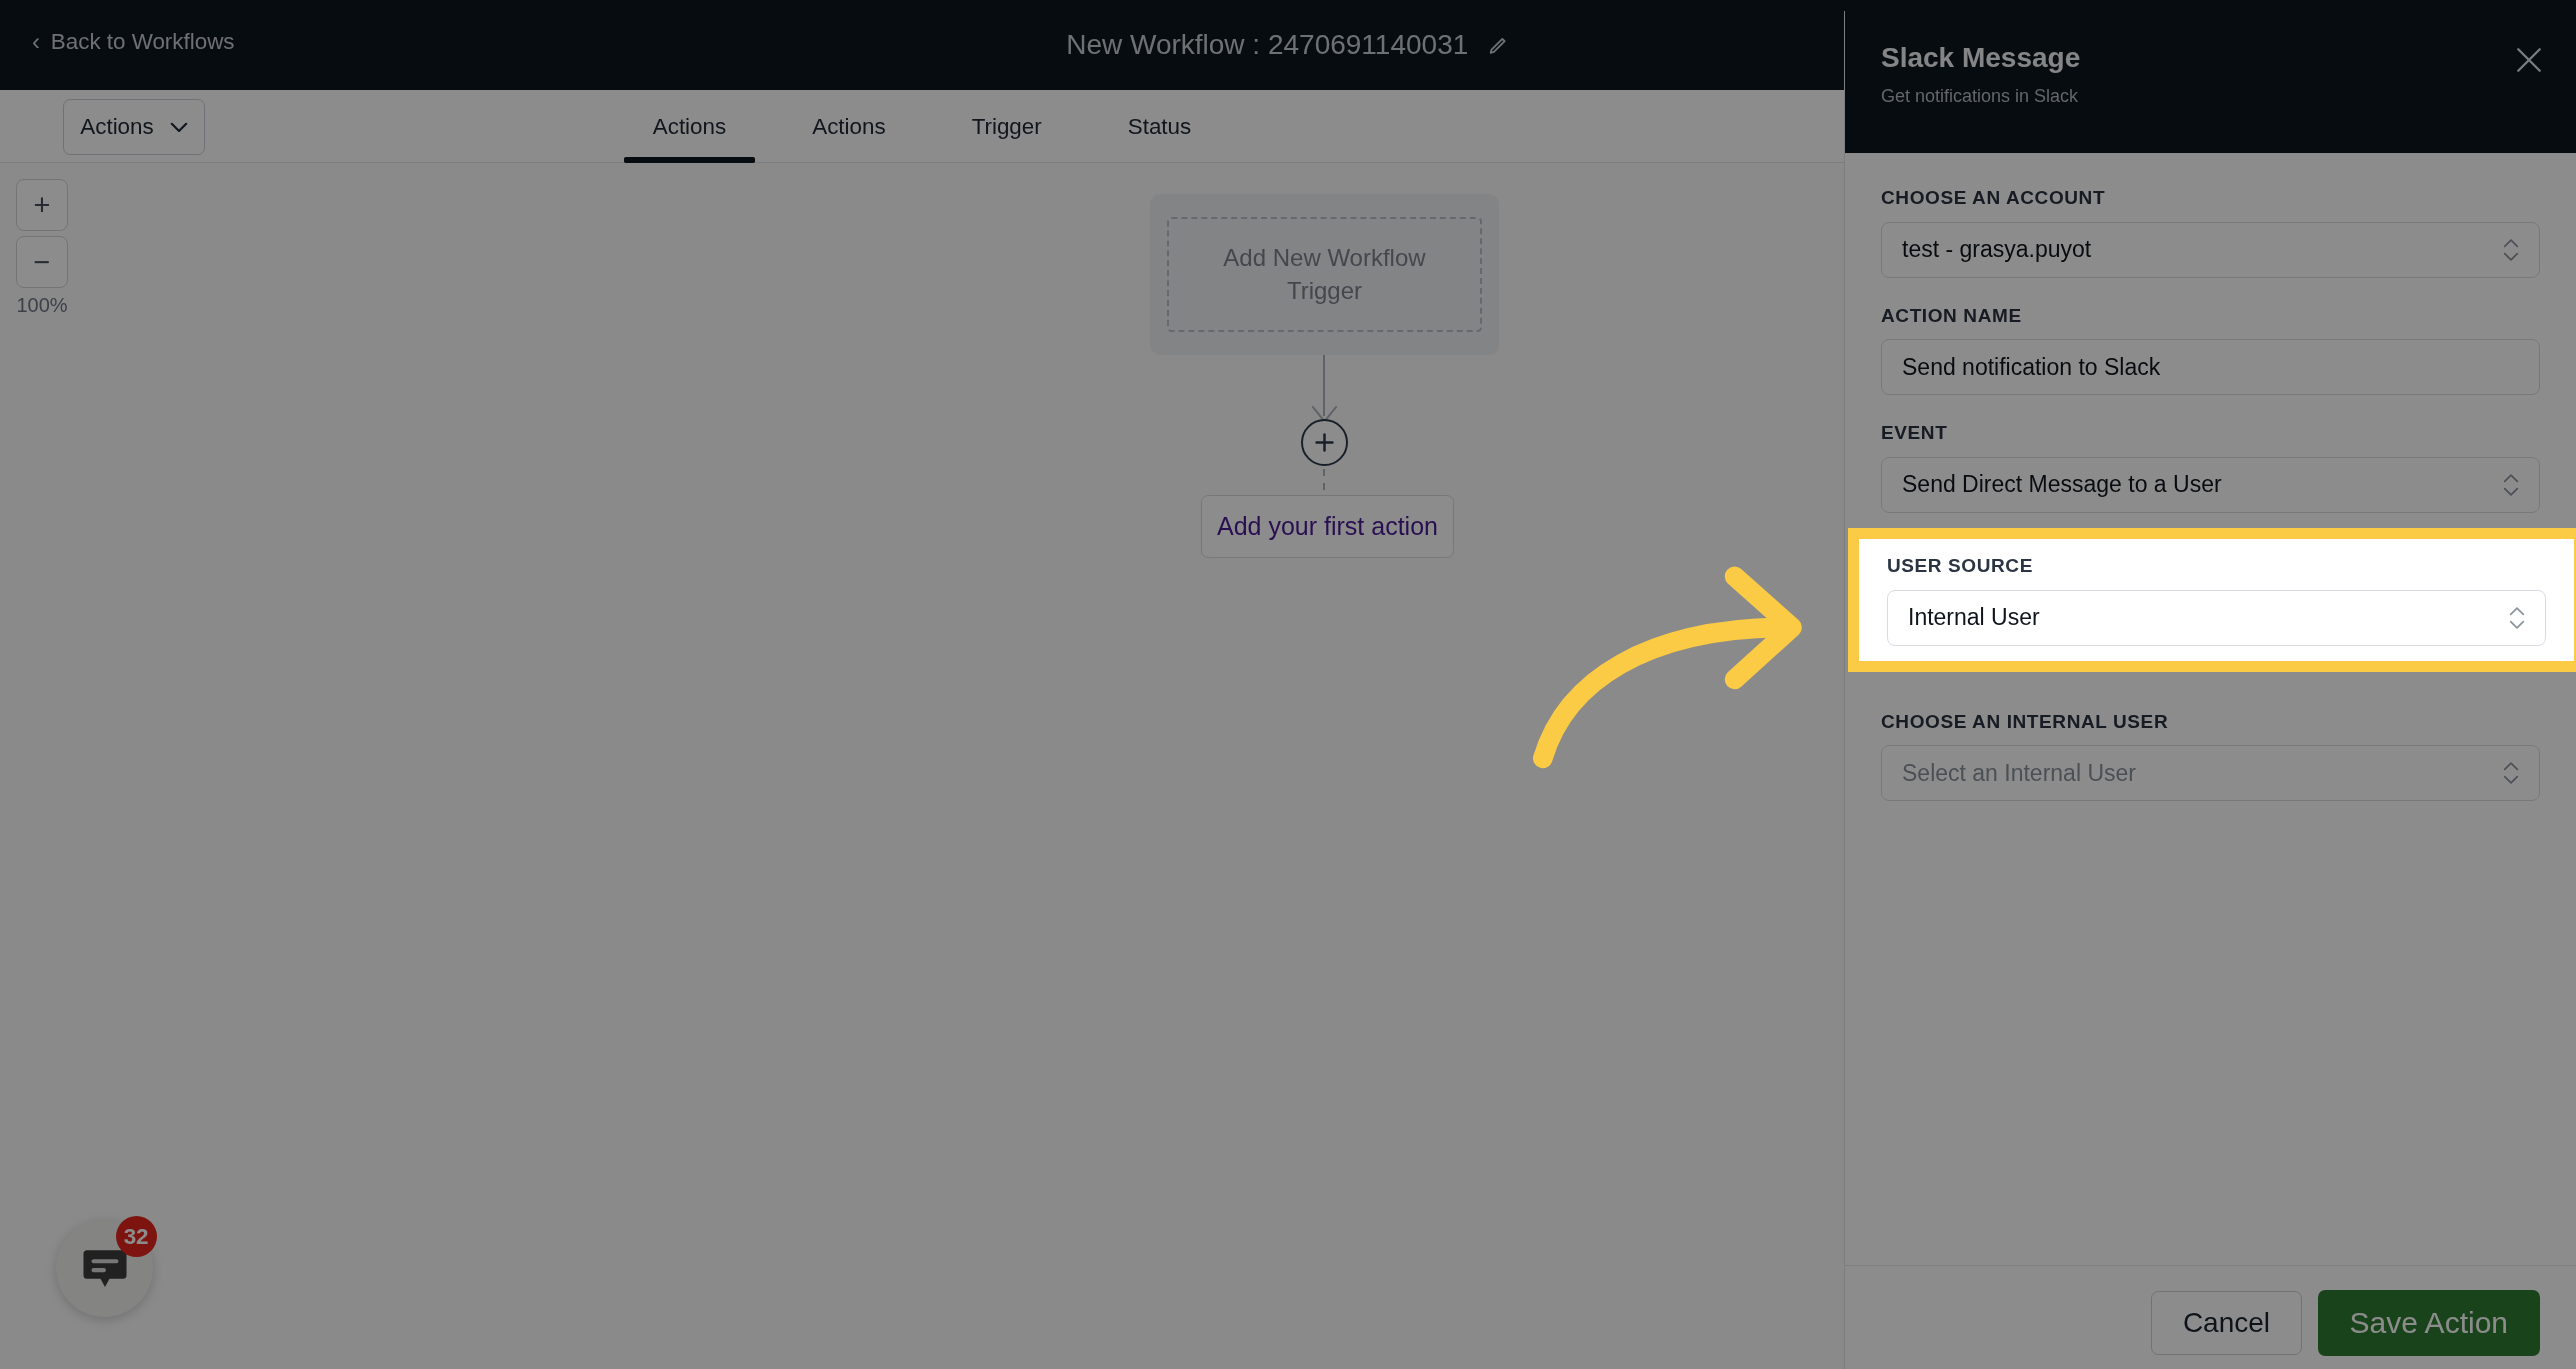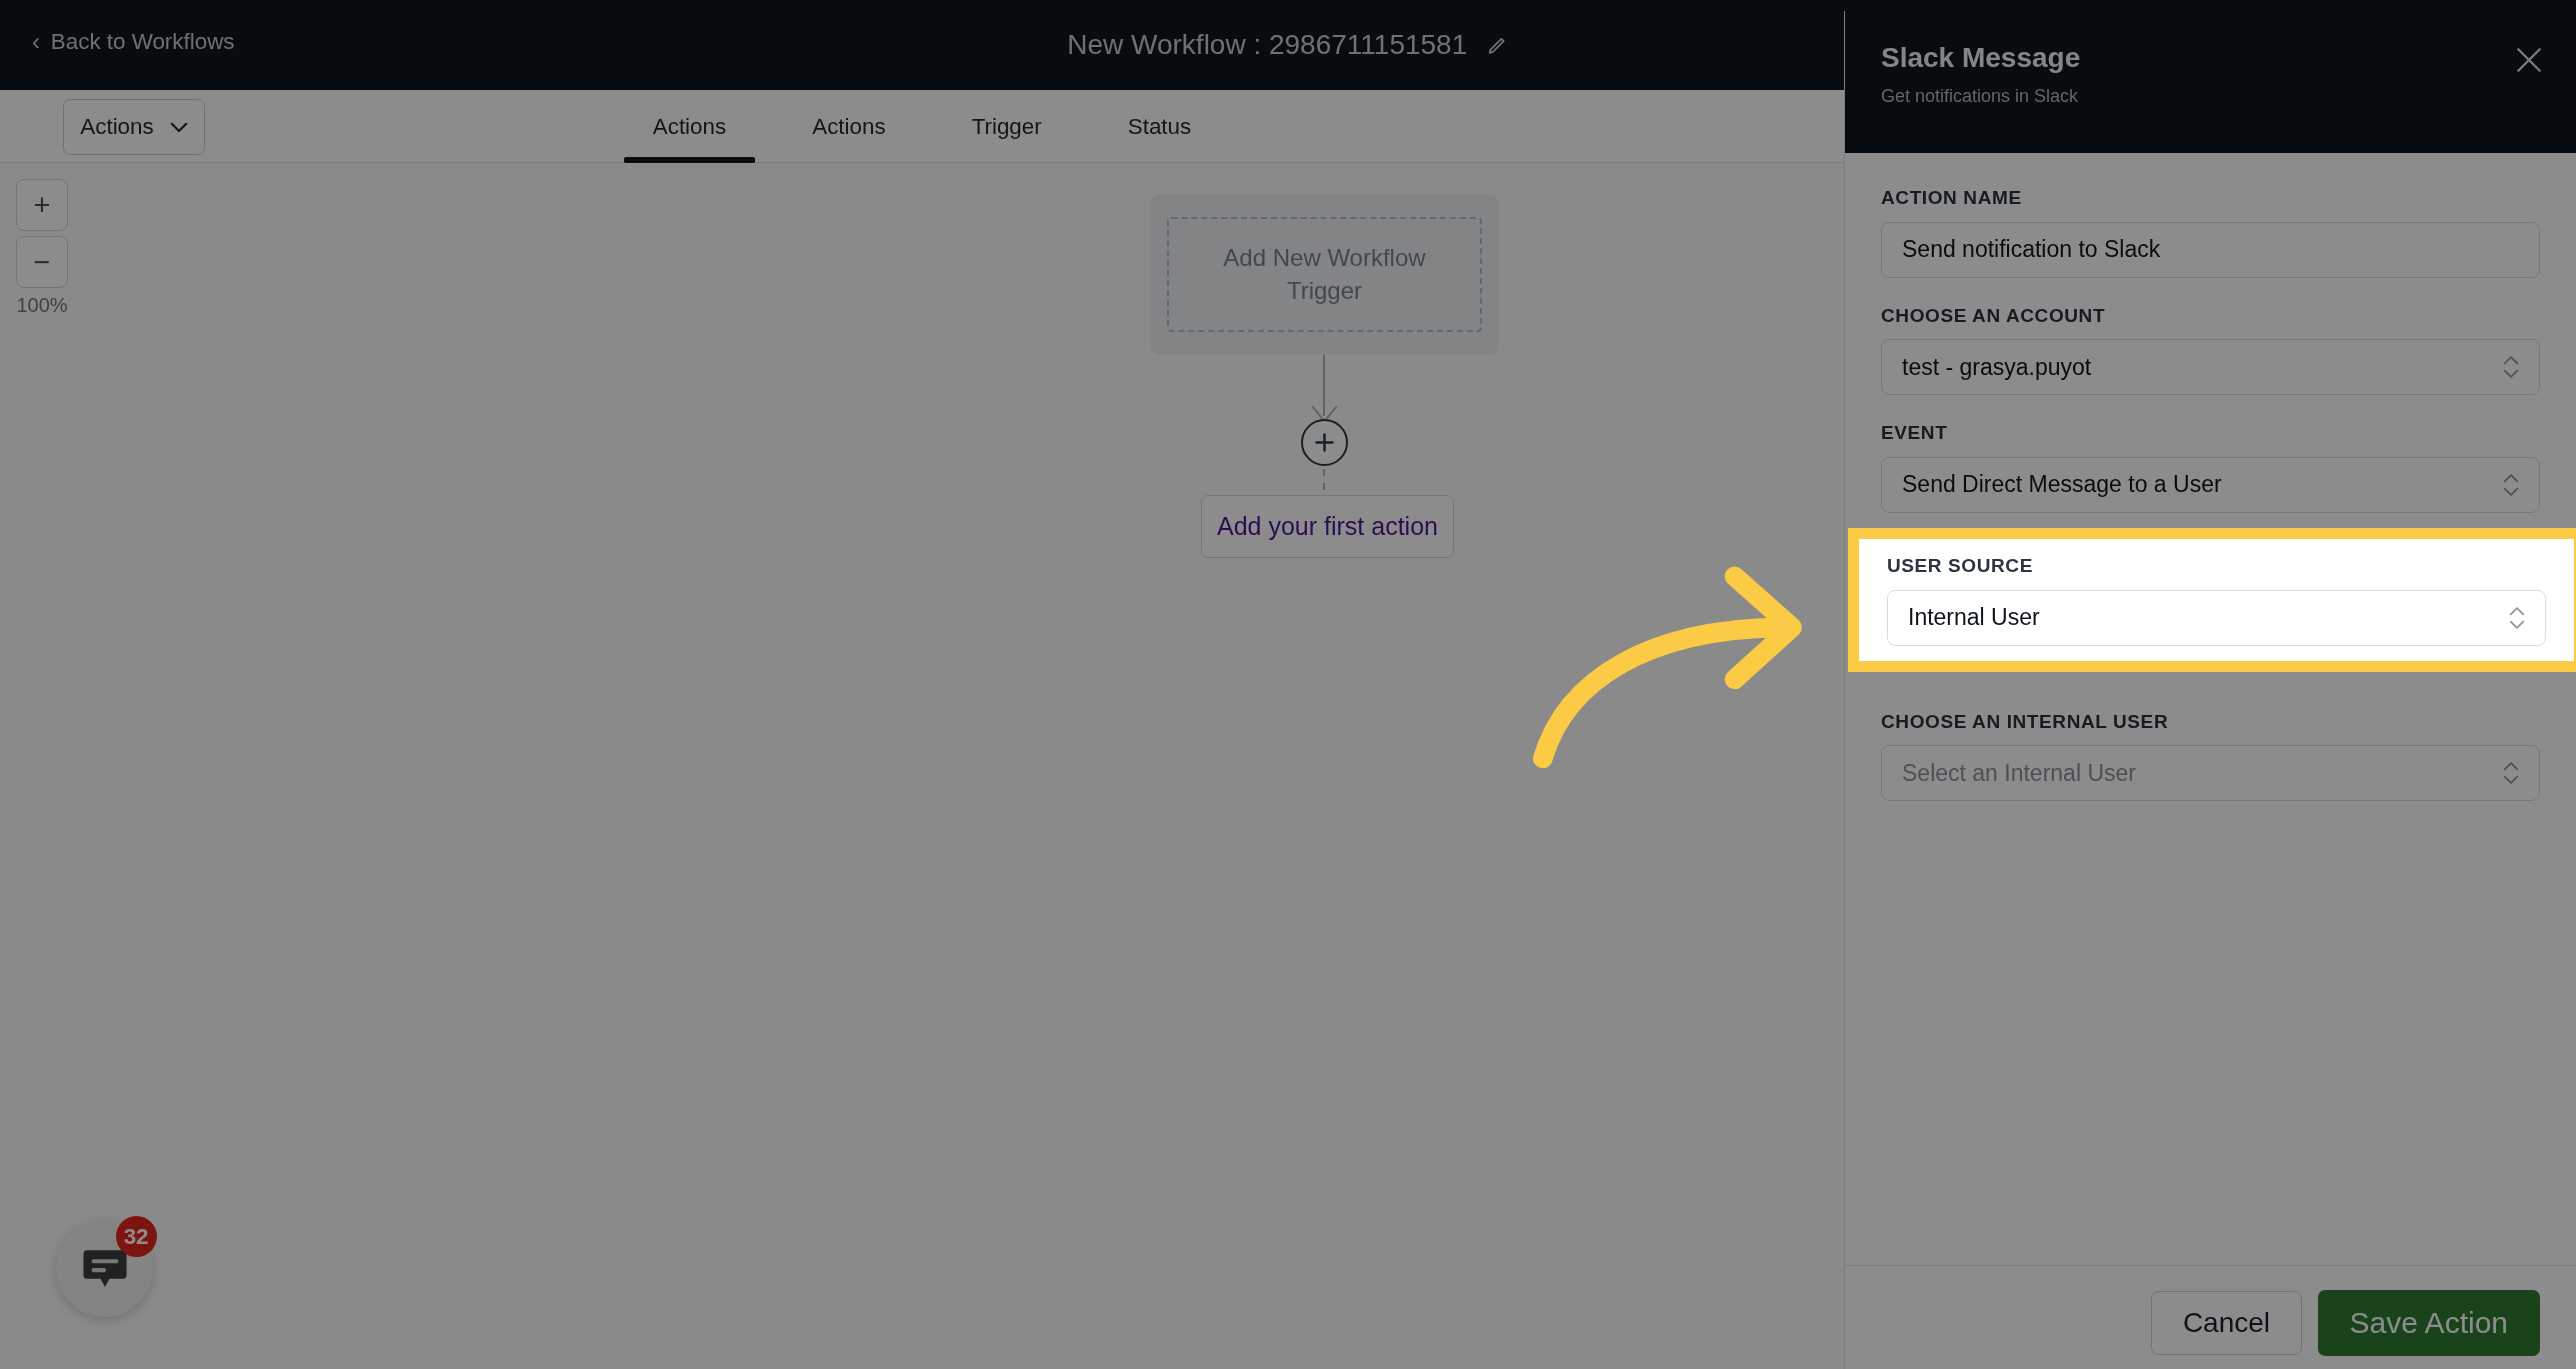--- a/index.html
+++ b/index.html
@@ -208,21 +208,21 @@
 <div id="root">
 
   <div class="app-layer">
 
     <div class="topbar">
       <div class="back-link">
         <span class="back-chevron">‹</span>
         <span>Back to Workflows</span>
       </div>
       <div class="wf-title">
-        <span class="wf-title-text">New Workflow : 2986711151581</span>
+        <span class="wf-title-text">New Workflow : 2470691140031</span>
         <svg class="pencil-icon" viewBox="0 0 24 24">
           <path d="M3 21l3.6-1 12-12-2.6-2.6-12 12L3 21z" fill="none" stroke="#c9ced4" stroke-width="2" stroke-linejoin="round"></path>
         </svg>
       </div>
     </div>
 
     <div class="tabbar"></div>
 
     <div class="actions-dd">
       <span>Actions</span>
@@ -294,37 +294,37 @@
 
       <div class="drawer-header">
         <div class="drawer-title">Slack Message</div>
         <div class="drawer-sub">Get notifications in Slack</div>
         <svg class="close-x" viewBox="0 0 38 38">
           <path d="M7 7l24 24M31 7L7 31" stroke="#dfe3e8" stroke-width="2.6" stroke-linecap="round"></path>
         </svg>
       </div>
 
       <div class="drawer-body">
-
-        <div class="field">
-          <div class="field-label">ACTION NAME</div>
-          <div class="control">Send notification to Slack</div>
-        </div>
 
         <div class="field">
           <div class="field-label">CHOOSE AN ACCOUNT</div>
           <div class="control">
             <span>test - grasya.puyot</span>
             <svg class="stepper" viewBox="0 0 22 34">
               <path d="M4 13l7-7 7 7M4 21l7 7 7-7" fill="none" stroke="#8d959f" stroke-width="2" stroke-linecap="round" stroke-linejoin="round"></path>
             </svg>
           </div>
         </div>
 
         <div class="field">
+          <div class="field-label">ACTION NAME</div>
+          <div class="control">Send notification to Slack</div>
+        </div>
+
+        <div class="field">
           <div class="field-label">EVENT</div>
           <div class="control">
             <span>Send Direct Message to a User</span>
             <svg class="stepper" viewBox="0 0 22 34">
               <path d="M4 13l7-7 7 7M4 21l7 7 7-7" fill="none" stroke="#8d959f" stroke-width="2" stroke-linecap="round" stroke-linejoin="round"></path>
             </svg>
           </div>
         </div>
 
         <div class="field" style="height:144px"></div>

